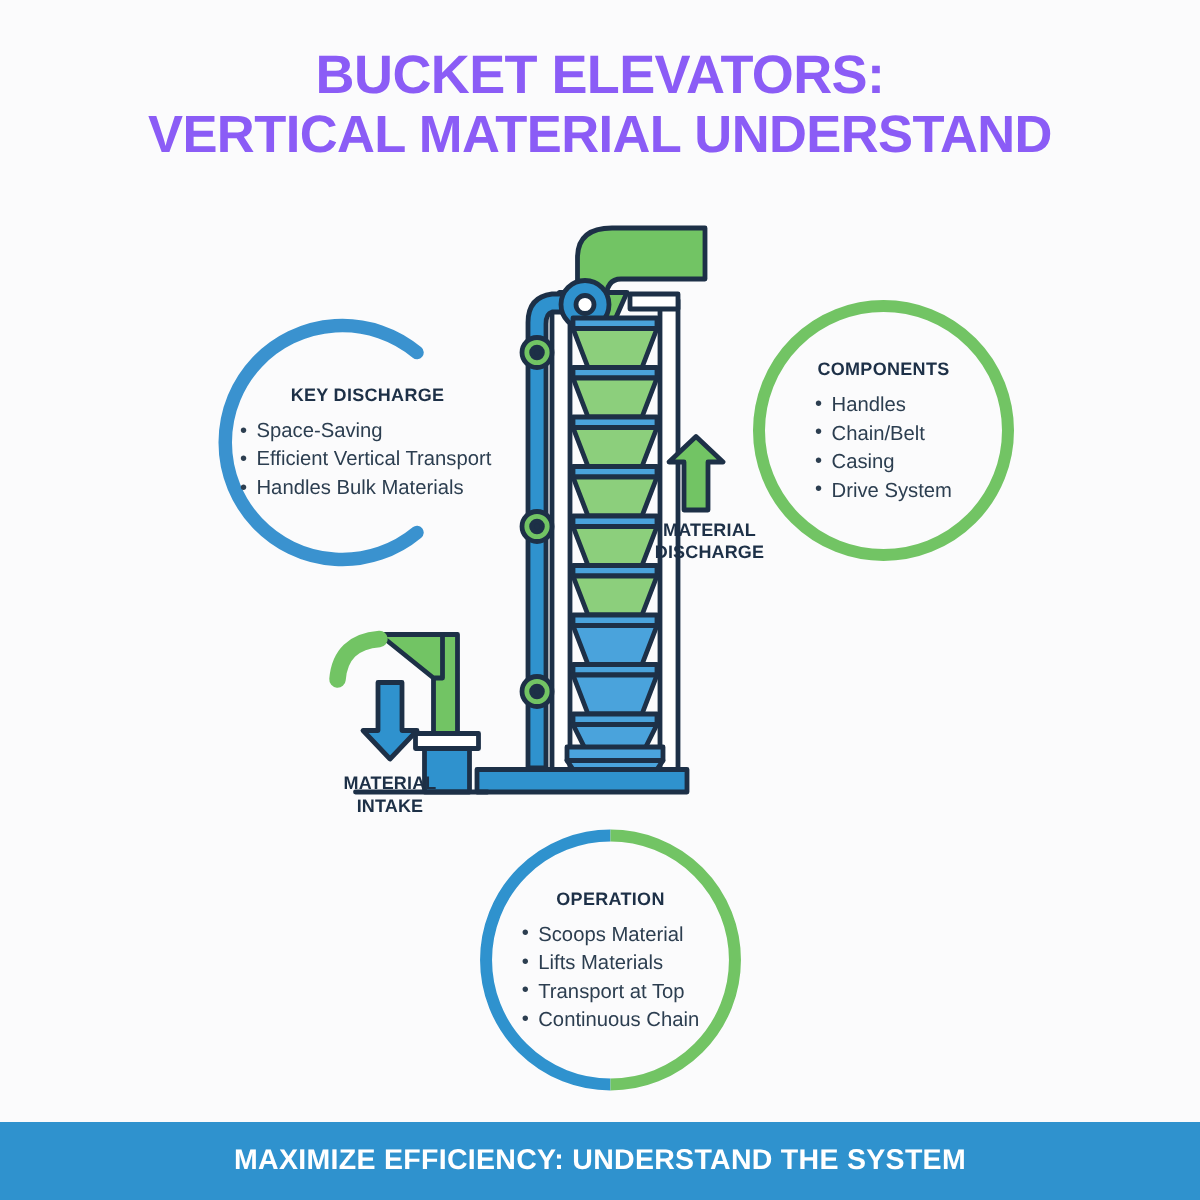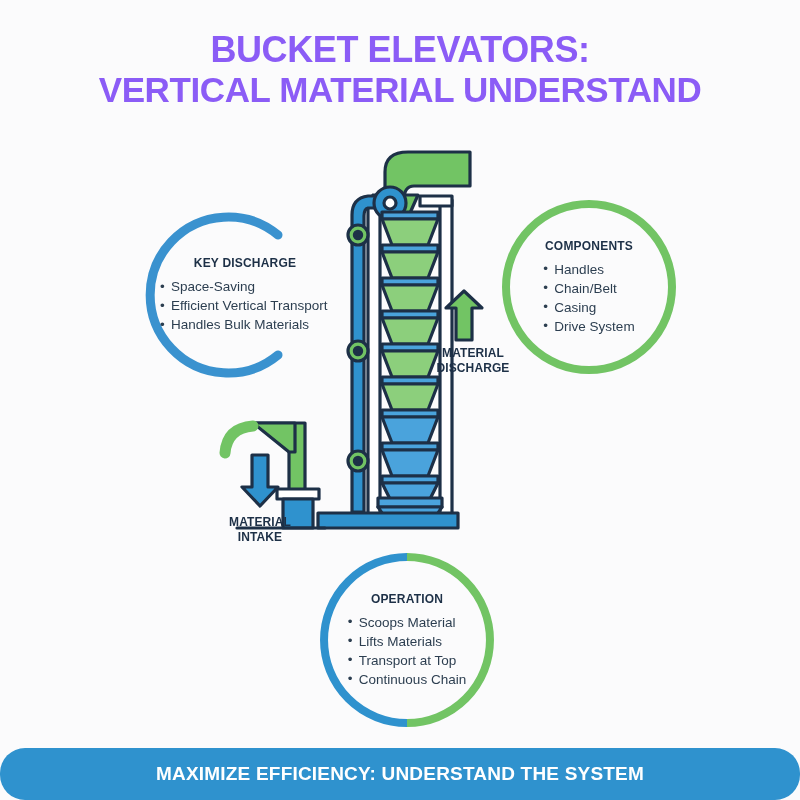--- a/index.html
+++ b/index.html
@@ -88,21 +88,21 @@
   #label-intake    { left:205px; top:515px; width:110px; }
 
   
   #diagram { position:absolute; left:0; top:0; width:800px; height:800px; }
 
   
   #footer {
     position:absolute; left:0; bottom:0;
     width:800px; height:52px;
     background:#2f92ce;
-    display:flex; align-items:center; justify-content:center;border-radius:25px;
+    display:flex; align-items:center; justify-content:center;
   }
   #footer .txt {
     color:#ffffff;
     font-weight:bold;
     font-size:19px;
     letter-spacing:0.2px;
   }
 </style>
 </head>
 <body>

